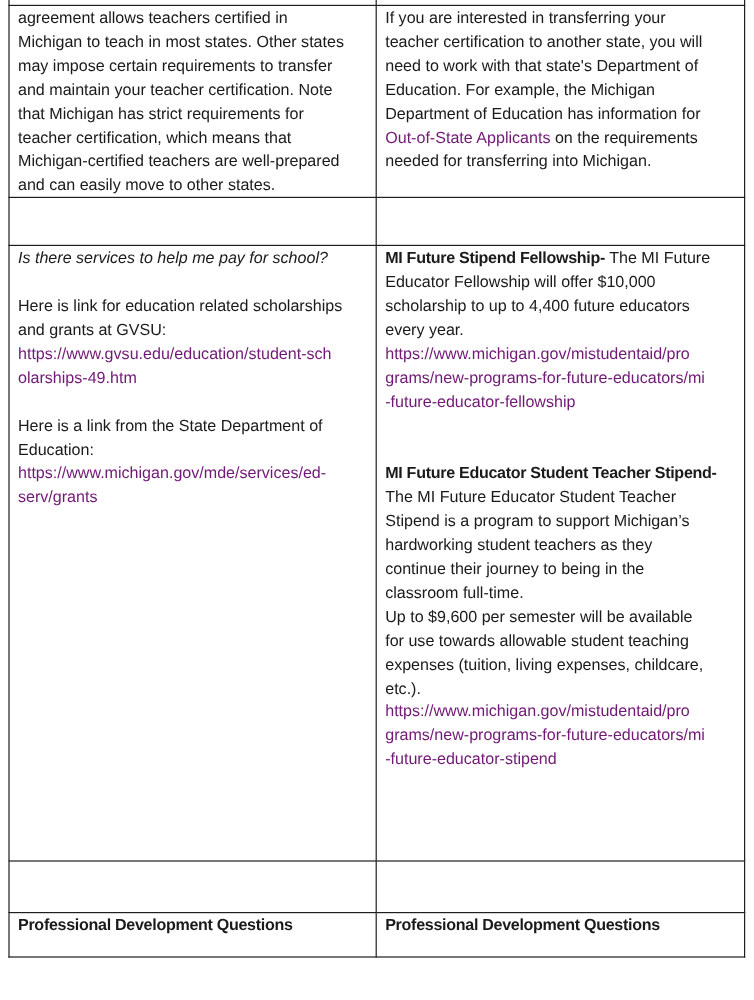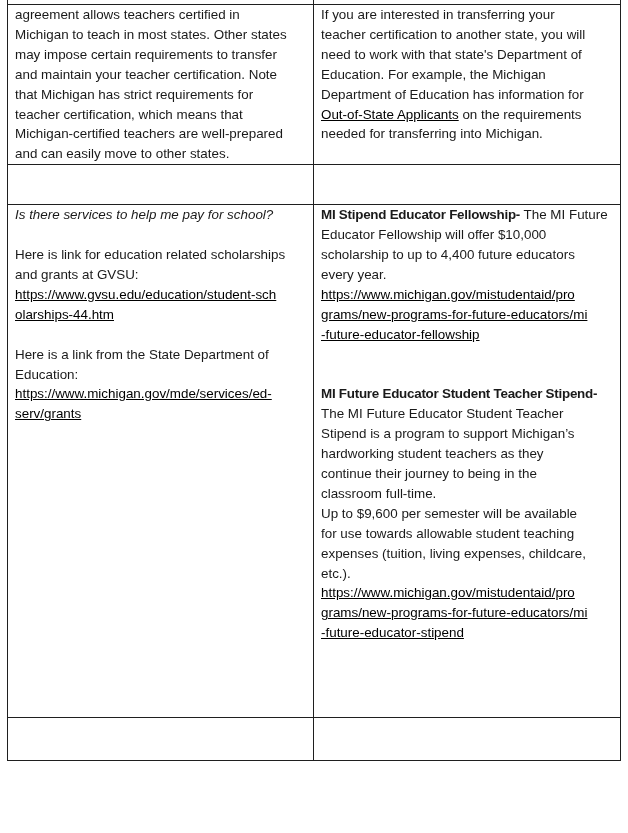--- a/index.html
+++ b/index.html
@@ -42,22 +42,21 @@
   .r4 td { height: 43px; }
   .r5 td { height: 37px; padding-top: 7px; border-bottom-width: 2.5px; }
   .txt { white-space: pre-wrap; }
   .italic { font-style: italic; }
   .bold {
     font-weight: bold;
     letter-spacing: -0.25px;
     white-space: pre-wrap;
   }
   .link {
-    color: #000000;
-    text-decoration: underline;
+    color: #701a75;
     white-space: pre-wrap;
     cursor: pointer;
   }
 </style>
 </head>
 <body>
 
 <div class="page">
   <table class="qa">
     <colgroup>
@@ -92,27 +91,27 @@
           <td></td>
           <td></td>
         </tr>
 
       <tr class="r3">
           <td><span class="txt italic">Is there services to help me pay for school?</span><span class="txt">
 
 Here is link for education related scholarships
 and grants at GVSU:
 </span><a class="link">https://www.gvsu.edu/education/student-sch
-olarships-44.htm</a><span class="txt">
+olarships-49.htm</a><span class="txt">
 
 Here is a link from the State Department of
 Education:
 </span><a class="link">https://www.michigan.gov/mde/services/ed-
 serv/grants</a></td>
-          <td><span class="bold">MI Stipend Educator Fellowship-</span><span class="txt"> The MI Future
+          <td><span class="bold">MI Future Stipend Fellowship-</span><span class="txt"> The MI Future
 Educator Fellowship will offer $10,000
 scholarship to up to 4,400 future educators
 every year.
 </span><a class="link">https://www.michigan.gov/mistudentaid/pro
 grams/new-programs-for-future-educators/mi
 -future-educator-fellowship</a><span class="txt">
 
 
 </span><span class="bold">MI Future Educator Student Teacher Stipend-</span><span class="txt">
 The MI Future Educator Student Teacher
@@ -127,15 +126,19 @@
 </span><a class="link">https://www.michigan.gov/mistudentaid/pro
 grams/new-programs-for-future-educators/mi
 -future-educator-stipend</a></td>
         </tr>
 
       <tr class="r4">
           <td></td>
           <td></td>
         </tr>
 
+      <tr class="r5">
+          <td><span class="bold">Professional Development Questions</span></td>
+          <td><span class="bold">Professional Development Questions</span></td>
+        </tr>
     </tbody>
   </table>
 </div>
 
 </body></html>

